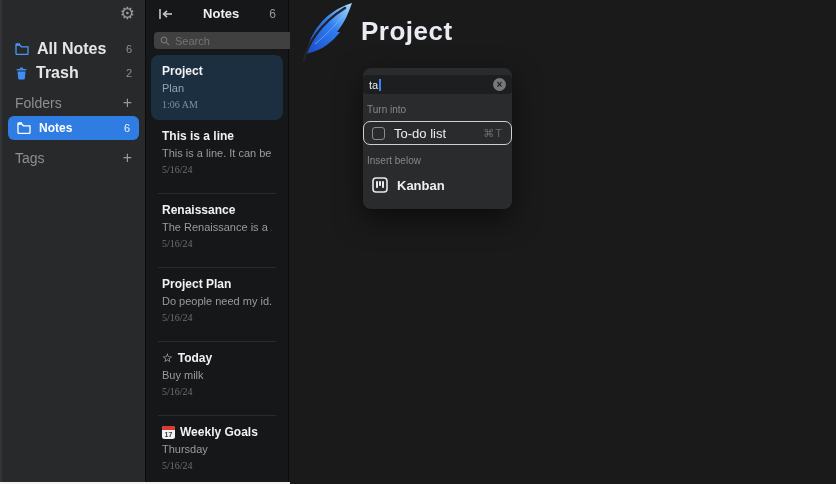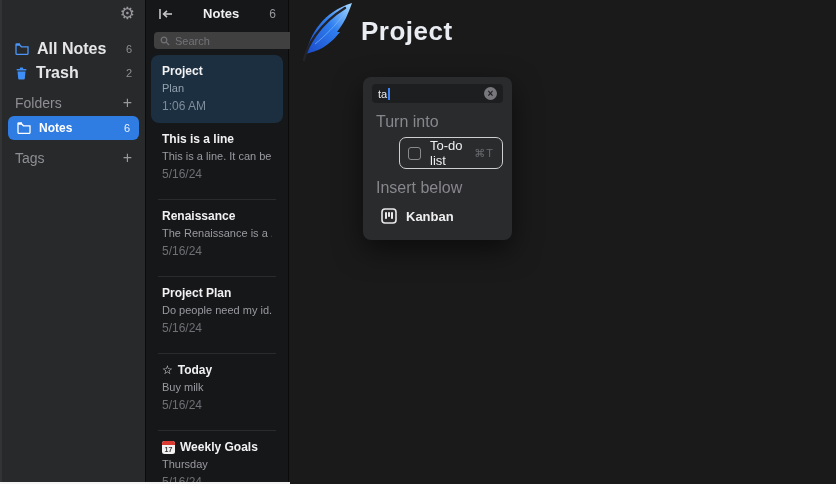--- a/index.html
+++ b/index.html
@@ -52,58 +52,58 @@
   .search-box input::placeholder { color:#737378; }
   .notes { padding-top:1px; }
   .note-item { padding:9px 16px 10px; }
   .note-item.divided { border-top:1px solid #2b2b2e; margin:8px 12px; padding:9px 4px 10px; }
   .note-item.selected {
     background:#1c2f40; border-radius:8px; margin:0 5px; padding:9px 11px 10px;
   }
   .n-title { font-size:12px; font-weight:bold; color:#f1f1f3; display:flex; align-items:center; gap:5px; }
   .n-preview { font-size:11px; color:#9a9aa1; margin-top:4px; white-space:nowrap; overflow:hidden; }
   .note-item.selected .n-preview { color:#93a2b0; }
-  .n-date { font-size:12px; color:#6f6f75; margin-top:5px; }
+  .n-date { font-size:10px; color:#6f6f75; margin-top:5px;font-family:Liberation Serif, serif; }
   .note-item.selected .n-date { color:#7d8d9b; }
   .star-glyph { font-size:12px; color:#e8e8e8; font-weight:normal; }
   .mini-cal {
     width:13px; height:13px; border-radius:2.5px; background:#f2f2f2; overflow:hidden;
     display:inline-block; position:relative; flex:0 0 auto;
   }
   .mini-cal .cal-top { height:4px; background:#d93b32; }
   .mini-cal .cal-day {
     display:block; text-align:center; font-size:7px; line-height:9px; color:#3a3a3a; font-weight:bold;
   }
   
   .main { position:absolute; left:290px; top:0; right:0; height:484px; background:#1a1a1b; }
   .logo-row { position:absolute; left:5px; top:0px; display:flex; align-items:center; }
   .doc-title { font-size:26px; font-weight:bold; color:#e9edf2; margin-left:2px; letter-spacing:0.5px; }
   
   .popup {
-    position:absolute; left:73px; top:77px; width:149px;
-    background:#2a2b2d; border-radius:8px; padding:7px 9px 11px;
+    position:absolute; left:73px; top:68px; width:149px;
+    background:#2a2b2d; border-radius:8px; padding:7px 0 11px;
     box-shadow:0 10px 28px rgba(0,0,0,0.55);
   }
   .popup-input {
     height:19px; background:#1d1e20; border-radius:4px;
     display:flex; align-items:center; padding:0 6px;
   }
   .popup-input .pi-val { font-size:11px; color:#ececee; }
   .caret { width:2px; height:12px; background:#3b82f6; margin-left:1px; }
   .clear-btn {
     margin-left:auto; width:13px; height:13px; border-radius:50%;
     background:#77777c; color:#1d1e20; font-size:10px; line-height:13px;
     text-align:center; font-weight:bold; cursor:default;
   }
-  .popup-section { font-size:16px; color:#87878c; margin:10px 4px 6px; }
+  .popup-section { font-size:10px; color:#87878c; margin:10px 4px 6px; }
   .popup-option {
     display:flex; align-items:center; gap:9px; cursor:default;
   }
   .popup-option.selected {
-    border:1.5px solid #cfcfd2; border-radius:7px; height:32px; padding:0 8px;margin-left:27px;
+    border:1.5px solid #cfcfd2; border-radius:7px; height:24px; padding:0 8px;
   }
   .popup-option.plain { height:26px; padding:0 9px; margin-top:3px;font-weight:bold; }
   .opt-label { font-size:13px; color:#eeeeef; }
   .opt-shortcut { margin-left:auto; font-size:11px; color:#69696e; letter-spacing:1px; }
   .checkbox-sq {
     width:13px; height:13px; border:1.5px solid #8a8a8e; border-radius:3px; flex:0 0 auto;
   }
   
   .bottom-strip { position:absolute; left:0; bottom:0; width:290px; height:2px; background:#f4f4f4; }
   svg { display:block; }

